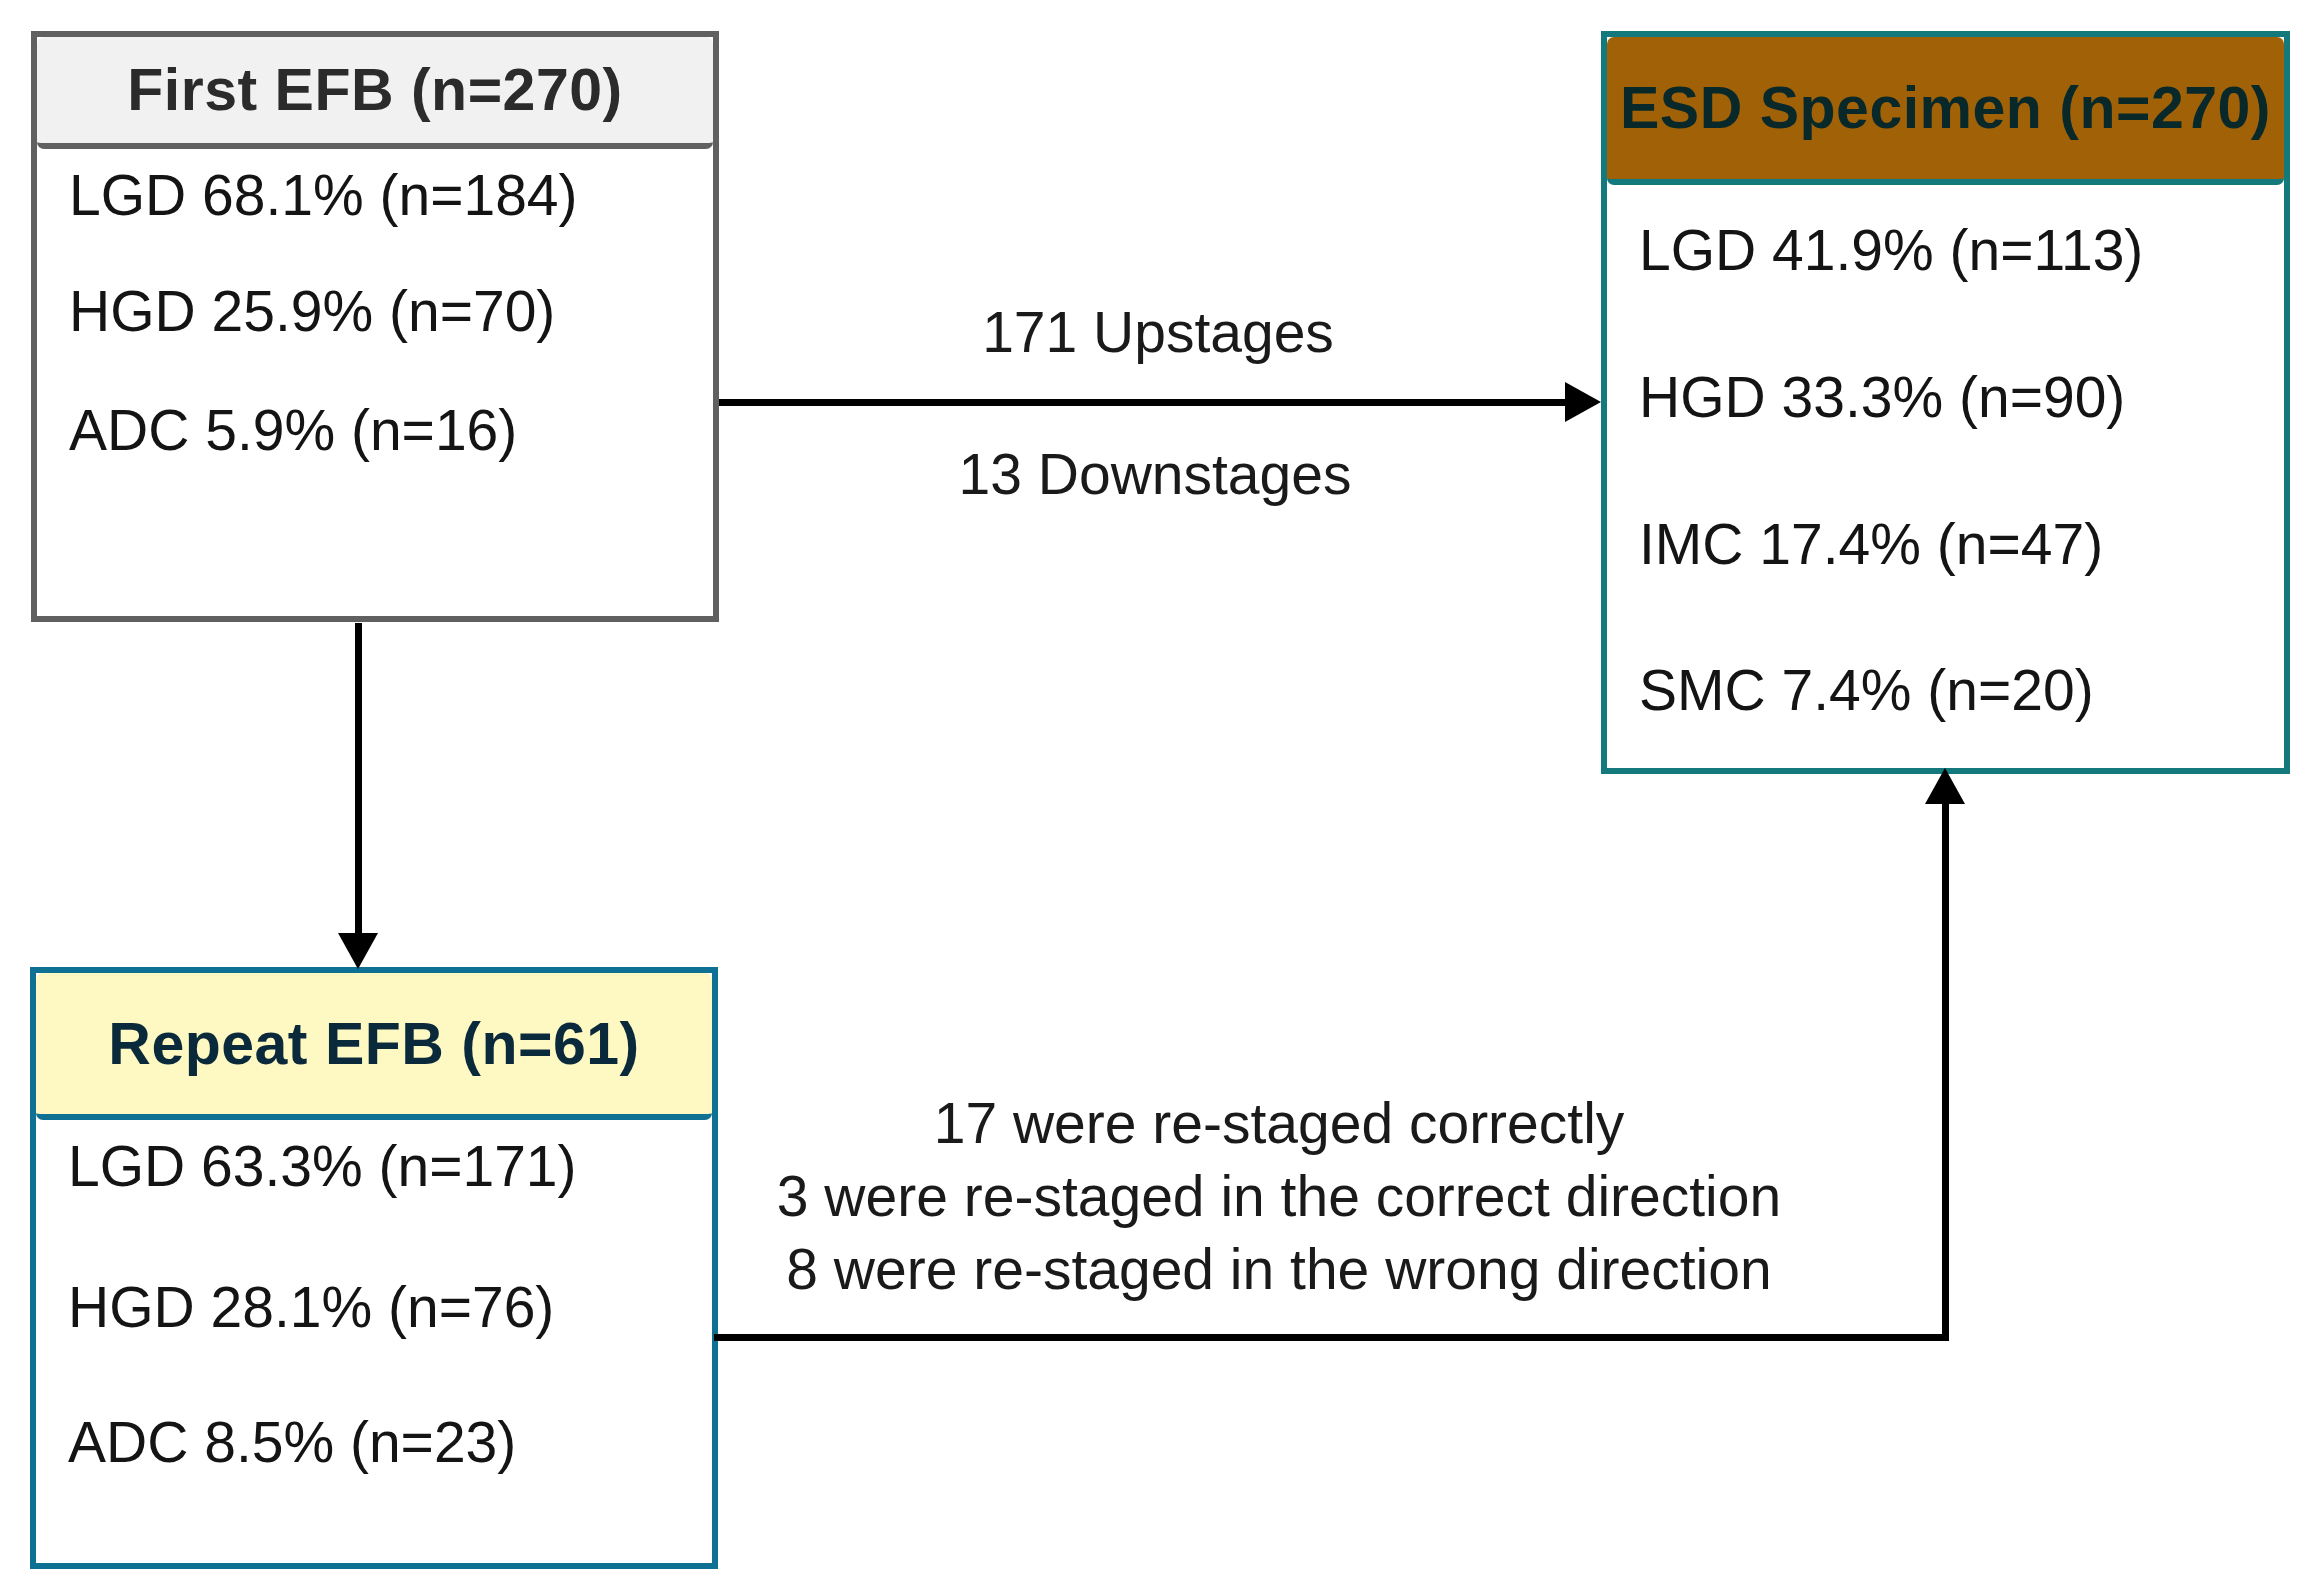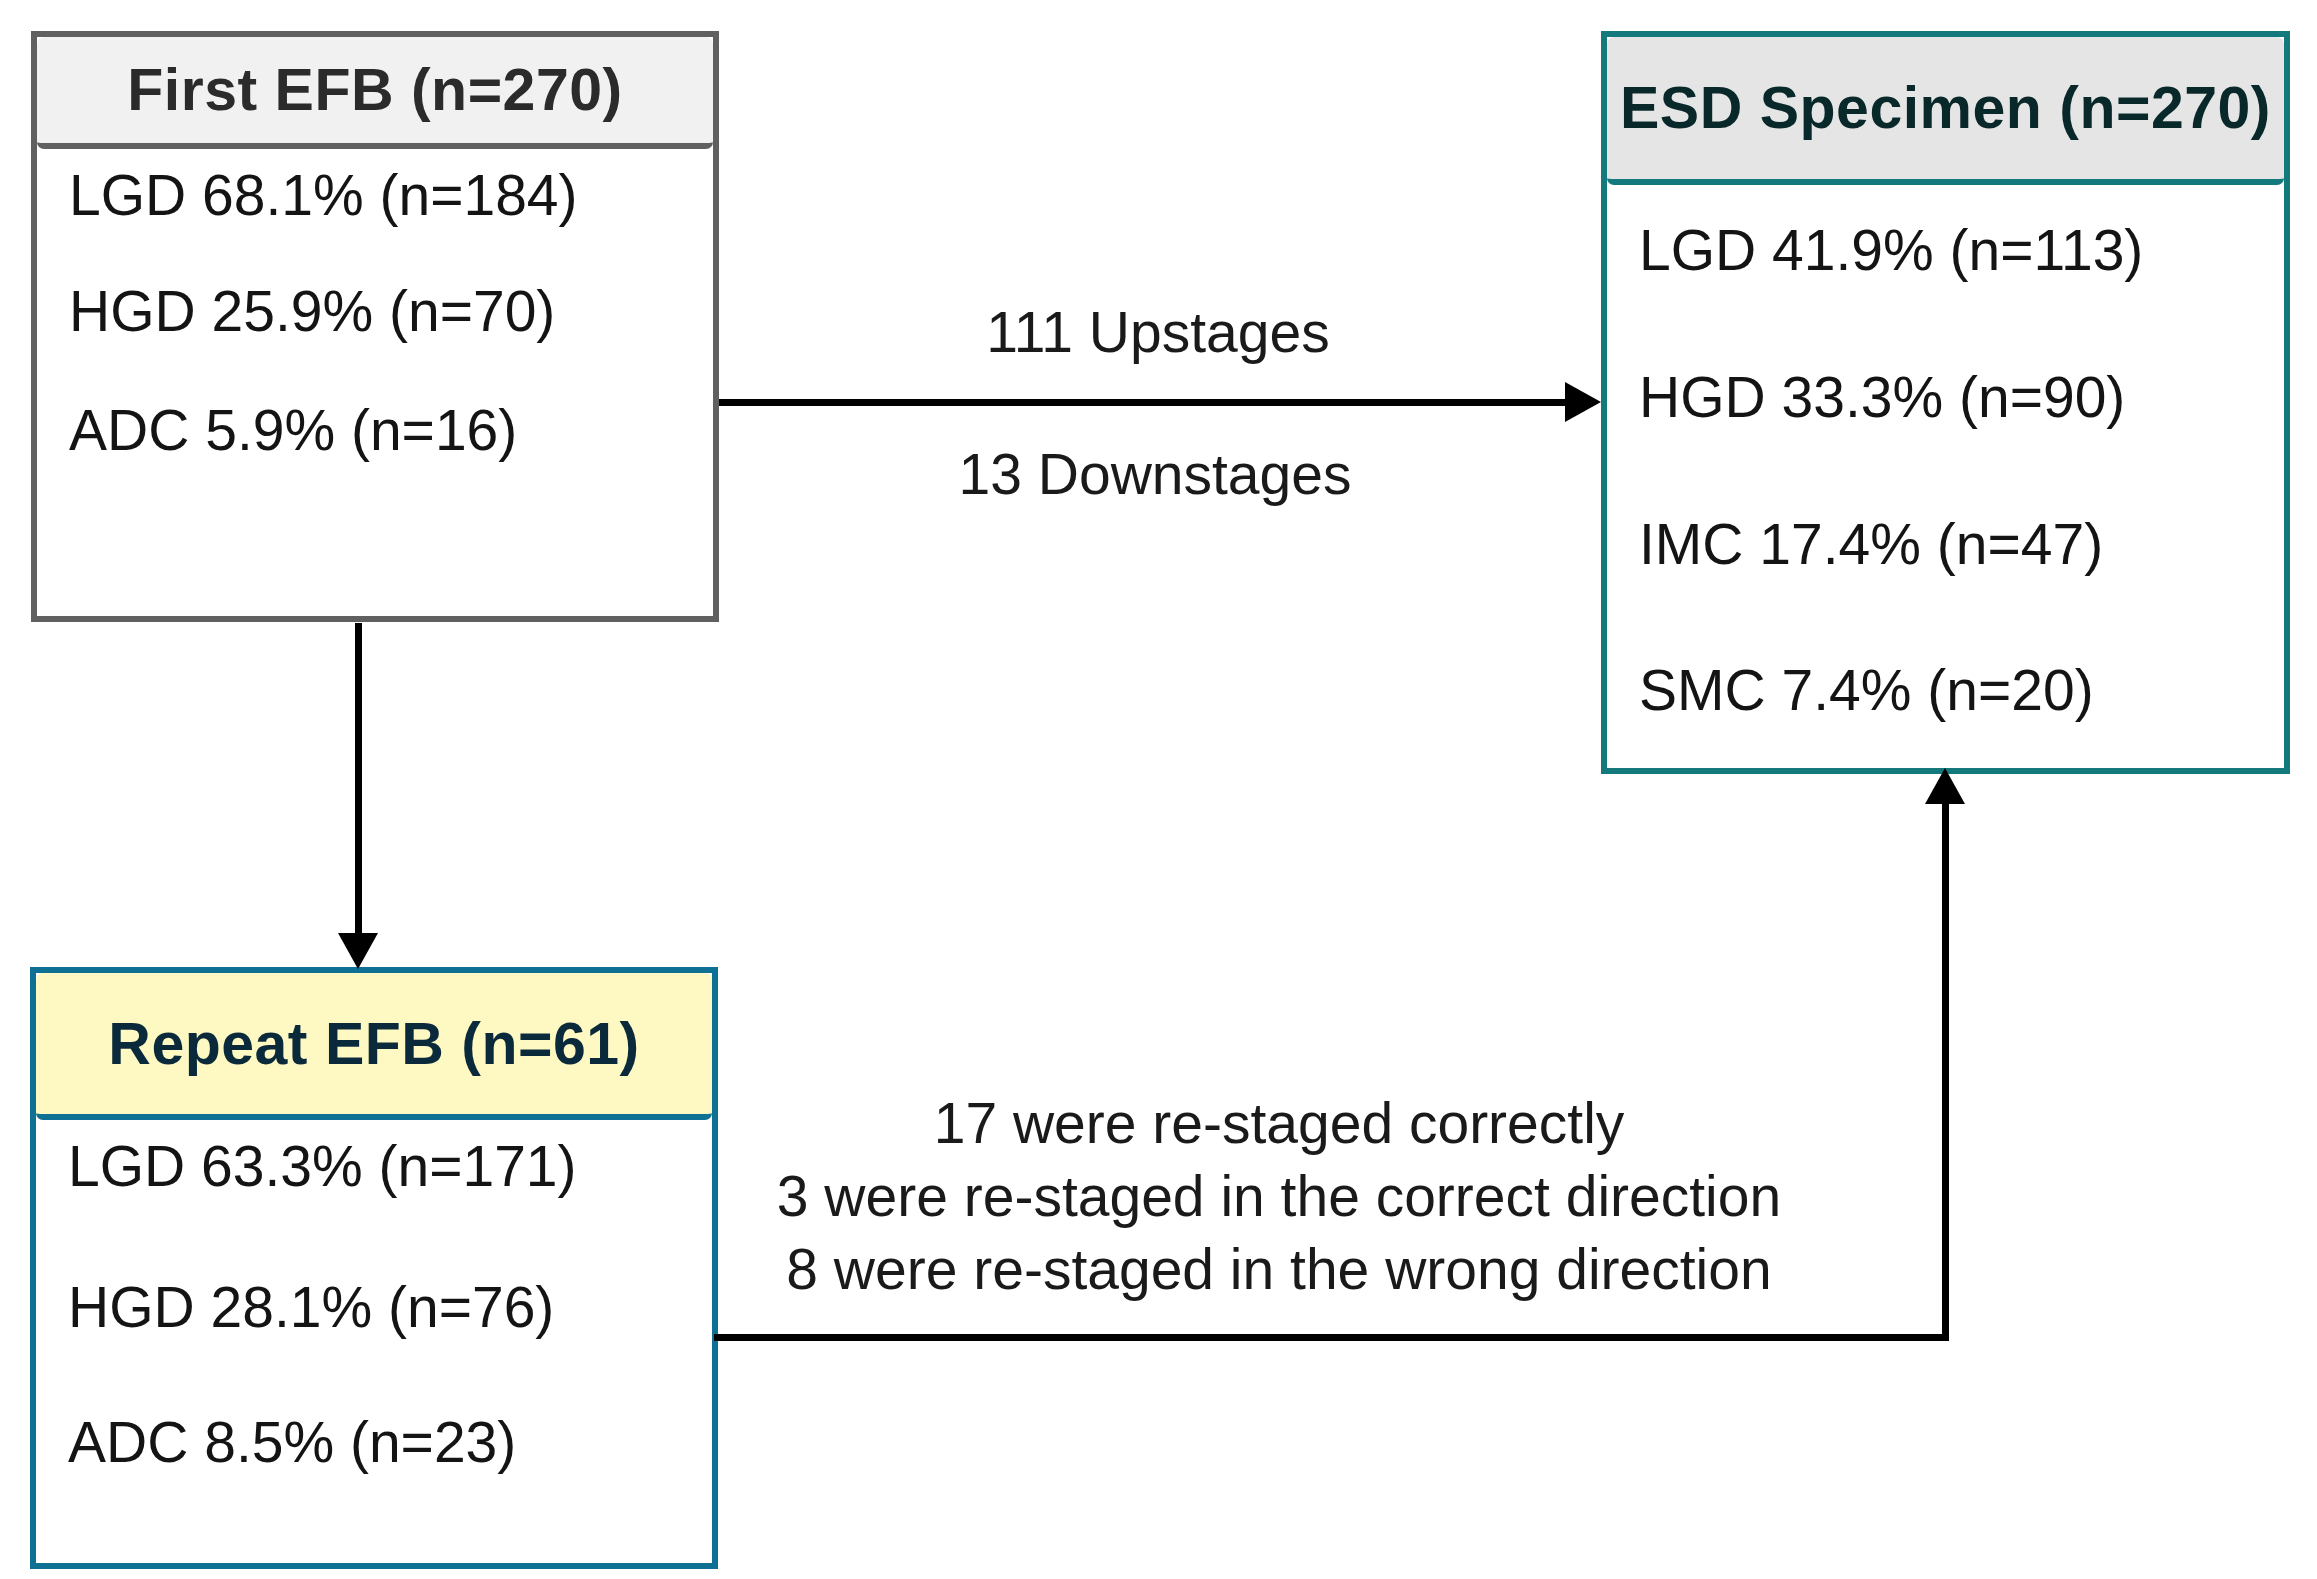--- a/index.html
+++ b/index.html
@@ -35,21 +35,21 @@
     color: #141414;
     white-space: nowrap;
   }
 
   
   .box-a { left: 31px; top: 31px; width: 688px; height: 591px; border: 6.6px solid #606060; }
   .box-a .box-header { height: 112px; background: #f1f1f1; border-bottom: 6.6px solid #606060; color: #2b2b2b; }
 
   
   .box-b { left: 1601px; top: 31px; width: 689px; height: 743px; border: 6.6px solid #13797c; }
-  .box-b .box-header { height: 148px; background: #e5e5e5; border-bottom: 6.6px solid #13797c; color: #09282a; }
+  .box-b .box-header { height: 148px; background: #a16207; border-bottom: 6.6px solid #13797c; color: #09282a; }
 
   
   .box-c { left: 30px; top: 967px; width: 688px; height: 602px; border: 6.6px solid #0e7193; }
   .box-c .box-header { height: 147px; background: #fef9c3; border-bottom: 6.6px solid #0e7193; color: #0a2a3c; }
 
   
   .edge { position: absolute; background: #000000; }
   .edge-h1   { left: 719px;  top: 399px;  width: 848px;  height: 6.6px; }
   .edge-v1   { left: 355px;  top: 623px;  width: 6.6px;    height: 312px; }
   .edge-l-h  { left: 714px;  top: 1334px; width: 1234px; height: 6.6px; }
@@ -125,21 +125,21 @@
     </div>
     <div class="box-body">
       <div class="stat-row" style="top:12px">LGD 63.3% (n=171)</div>
       <div class="stat-row" style="top:153px">HGD 28.1% (n=76)</div>
       <div class="stat-row" style="top:288px">ADC 8.5% (n=23)</div>
     </div>
   </div>
 
   <div class="edge edge-h1"></div>
   <div class="head head-right"></div>
-  <div class="edge-label lbl-upstages-111">111 Upstages</div>
+  <div class="edge-label lbl-upstages-111">171 Upstages</div>
   <div class="edge-label lbl-downstages-13">13 Downstages</div>
 
   <div class="edge edge-v1"></div>
   <div class="head head-down"></div>
 
   <div class="edge edge-l-h"></div>
   <div class="edge edge-l-v"></div>
   <div class="head head-up"></div>
   <div class="restaged-block">
     <div>17 were re-staged correctly</div>

